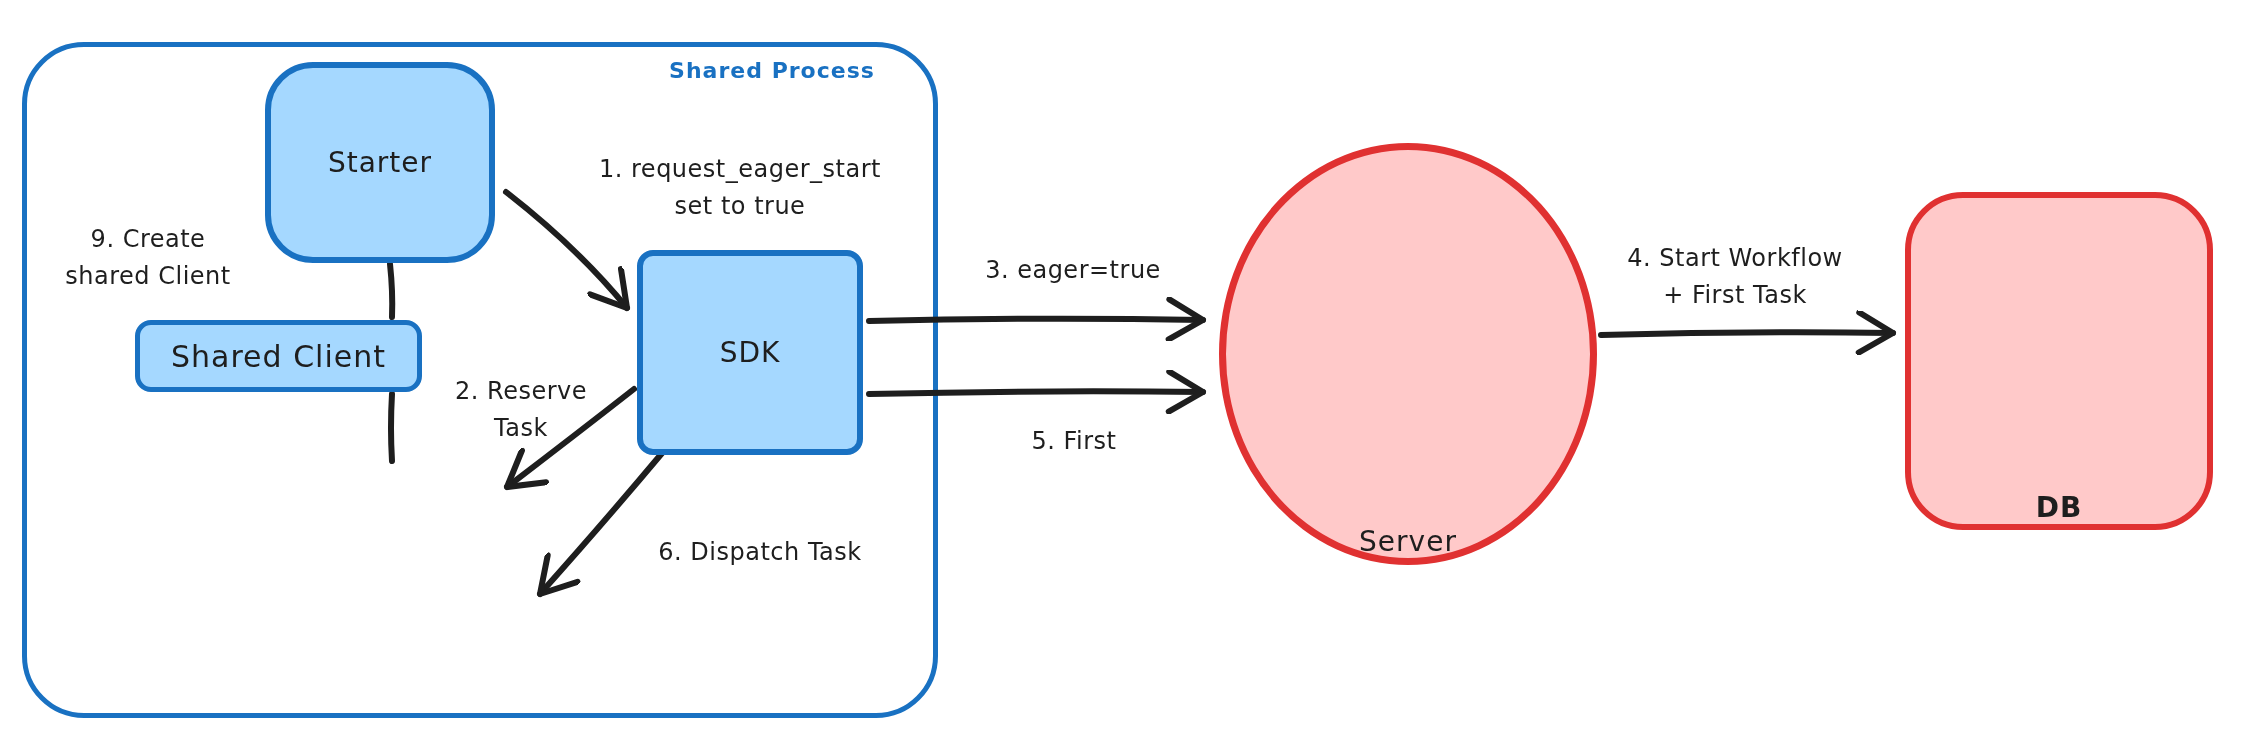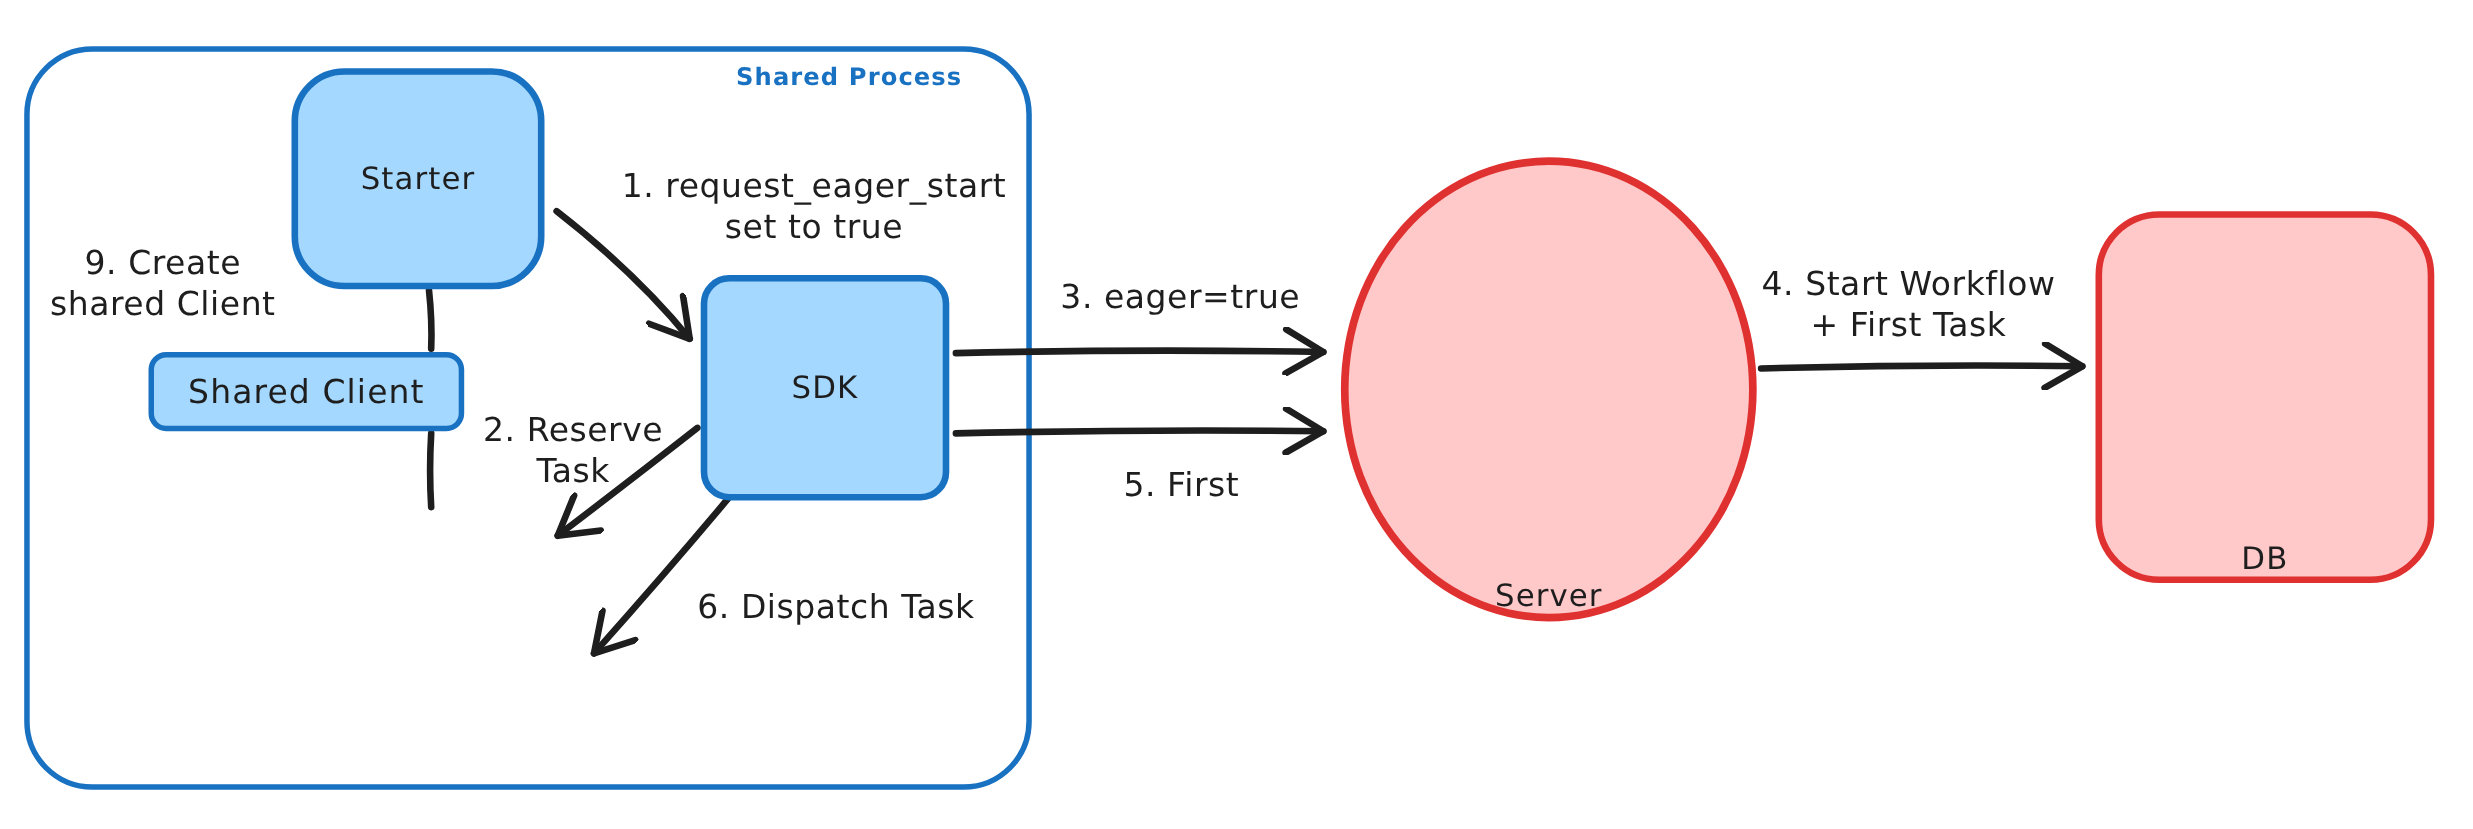--- a/index.html
+++ b/index.html
@@ -33,26 +33,26 @@
     display:flex;align-items:center;justify-content:center;
     text-align:center;
   }
   .node.blue{background:var(--blue-fill);border:6px solid var(--blue-stroke);}
   .node.red{background:var(--red-fill);border:6px solid var(--red-stroke);align-items:flex-end;}
   .node-label{font-size:28px;color:var(--ink);letter-spacing:1px;}
   #node-starter{left:265px;top:62px;width:230px;height:201px;border-radius:48px;}
   #node-shared-client{left:135px;top:320px;width:287px;height:72px;border-radius:16px;border-width:5px;}
   #node-shared-client .node-label{font-size:30px;}
   #node-worker{left:278px;top:463px;width:227px;height:204px;border-radius:48px;}
-  #node-sdk{left:637px;top:250px;width:226px;height:205px;border-radius:26px;}
+  #node-sdk{left:637px;top:250px;width:226px;height:205px;border-radius:16px;}
   #node-server{left:1219px;top:143px;width:378px;height:422px;border-radius:50%;border-width:7px;}
-  #node-db{left:1905px;top:192px;width:308px;height:338px;border-radius:58px;}
+  #node-db{left:1905px;top:192px;width:308px;height:338px;border-radius:58px;font-weight:bold;}
   
   .note{
-    position:absolute;text-align:center;font-size:30px;line-height:37px;
+    position:absolute;text-align:center;font-size:24px;line-height:37px;
     color:var(--ink);letter-spacing:0.5px;white-space:nowrap;
   }
   #note-create-client{left:0px;top:221px;width:296px;}
   #note-request-eager{left:530px;top:151px;width:420px;}
   #note-reserve-slot{left:391px;top:373px;width:260px;}
   #note-dispatch{left:590px;top:534px;width:340px;}
   #note-eager-true{left:913px;top:252px;width:320px;}
   #note-first-wft{left:914px;top:423px;width:320px;}
   #note-start-workflow{left:1555px;top:240px;width:360px;}
   

